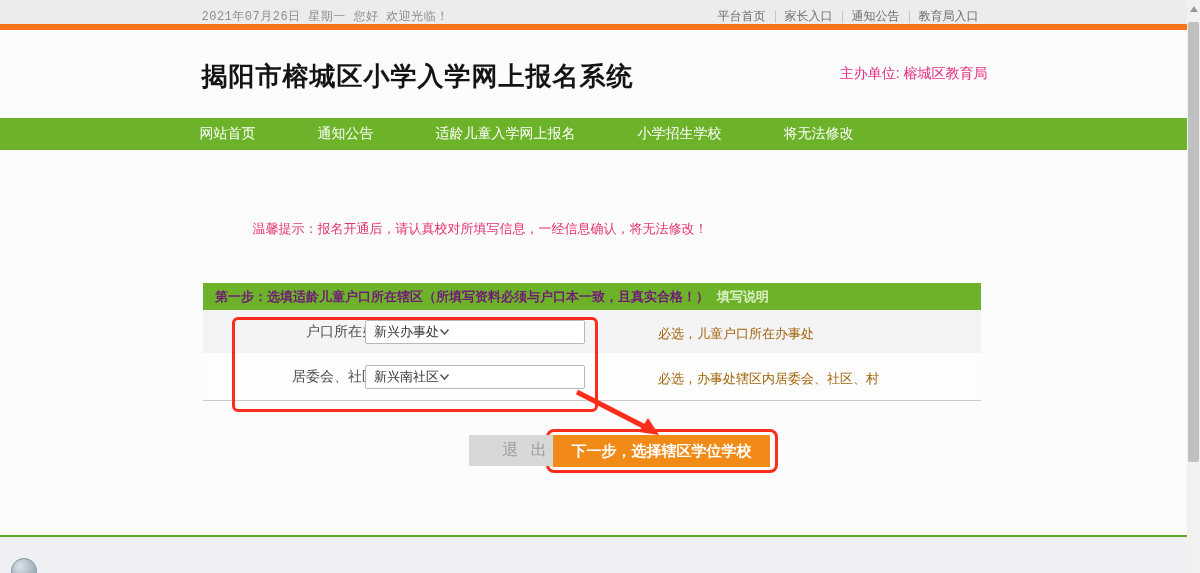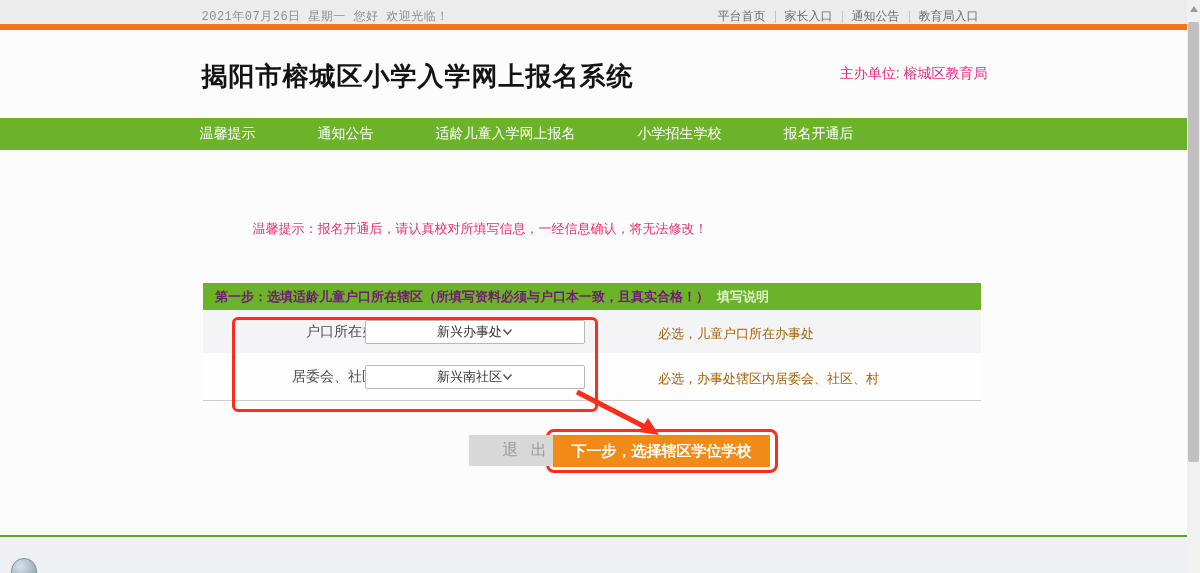--- a/index.html
+++ b/index.html
@@ -35,21 +35,21 @@
   .step-bar { position:absolute; left:203px; top:133px; width:778px; height:27px; background:#6cb32a; display:flex; align-items:center; }
   .step-title { font-size:13px; font-weight:bold; color:#701a75; margin-left:12px; }
   .step-link { font-size:13px; font-weight:bold; color:#dcefc2; margin-left:8px; cursor:pointer; }
 
   .form-area { position:absolute; left:203px; top:160px; width:778px; height:100px; }
   .form-row1 { position:absolute; left:0; top:0; width:778px; height:43px; background:#f4f4f7; }
   .form-row2 { position:absolute; left:0; top:43px; width:778px; height:48px; background:#fdfdfd; border-bottom:1px solid #cccccc; }
   .row-label { position:absolute; font-size:14px; color:#4d4d4d; white-space:nowrap; }
   .lbl1 { left:60px; top:13px; width:155px; text-align:right; }
   .lbl2 { left:42px; top:15px; width:173px; text-align:right; }
-  .select-box { position:absolute; left:162px; width:220px; height:24px; background:#ffffff; border:1px solid #b8b8b8; border-radius:2px; display:flex; align-items:center; justify-content:center; padding:0 16px; cursor:pointer; }
+  .select-box { position:absolute; left:162px; width:220px; height:24px; background:#ffffff; border:1px solid #b8b8b8; border-radius:2px; display:flex; align-items:center; justify-content:flex-start; padding:0 8px; cursor:pointer; }
   .sel1 { top:10px; }
   .sel2 { top:12px; }
   .select-value { font-size:13px; color:#333333; }
   .chev { width:11px; height:8px; flex:0 0 auto; }
   .row-hint { position:absolute; left:455px; font-size:13px; color:#a16207; white-space:nowrap; }
   .hint1 { top:15px; }
   .hint2 { top:17px; }
 
   
   .anno-form { position:absolute; left:232px; top:167px; width:366px; height:95px; border:3px solid #fc2d1a; border-radius:6px; pointer-events:none; }
@@ -92,25 +92,25 @@
 
   <div class="header">
     <div class="header-inner">
       <div class="site-title">揭阳市榕城区小学入学网上报名系统</div>
       <div class="organizer">主办单位: 榕城区教育局</div>
     </div>
   </div>
 
   <div class="nav">
     <div class="nav-inner">
-      <span class="nav-item">温馨提示</span>
+      <span class="nav-item">网站首页</span>
       <span class="nav-item">通知公告</span>
       <span class="nav-item">适龄儿童入学网上报名</span>
       <span class="nav-item">小学招生学校</span>
-      <span class="nav-item">报名开通后</span>
+      <span class="nav-item">将无法修改</span>
     </div>
   </div>
 
   <div class="main">
     <div class="notice1">温馨提示：报名开通后，请认真校对所填写信息，一经信息确认，将无法修改！</div>
 
     <div class="step-bar">
       <span class="step-title">第一步：选填适龄儿童户口所在辖区（所填写资料必须与户口本一致，且真实合格！）</span>
       <span class="step-link">填写说明</span>
     </div>

